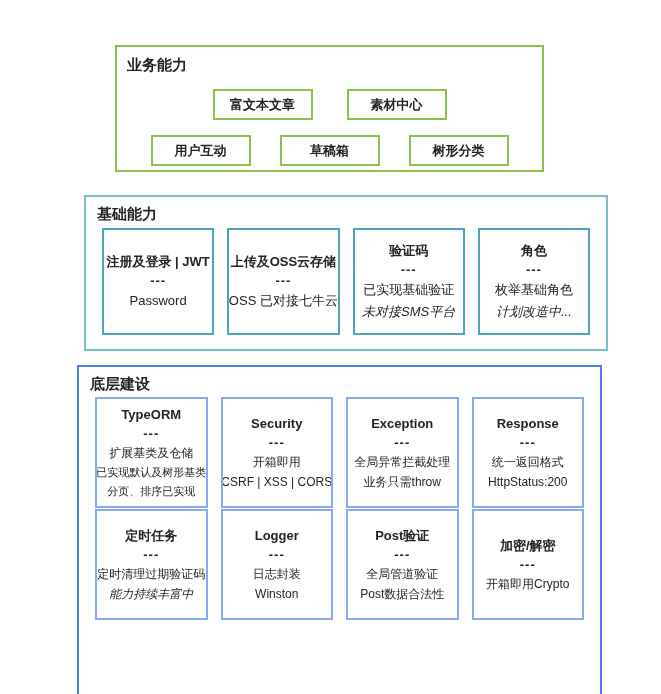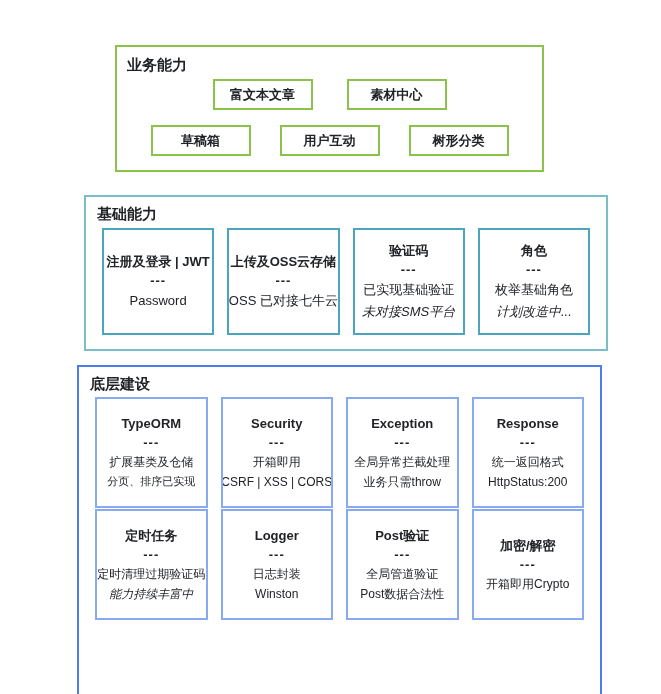--- a/index.html
+++ b/index.html
@@ -13,21 +13,21 @@
 
   .sec-label { font-size:15px; font-weight:700; color:#212327; }
 
   
   .box-business {
     position:absolute; left:115px; top:45px; width:429px; height:127px;
     border:2px solid #8BC34A; background:#fff;
   }
   .box-business .sec-label { padding:9px 0 0 10px; }
   .biz-row { display:flex; justify-content:center; }
-  .biz-row1 { margin-top:4px; gap:34px;align-items:center; }
+  .biz-row1 { margin-top:14px; gap:34px;align-items:center; }
   .biz-row2 { margin-top:15px; gap:29px; }
   .gbtn {
     min-width:100px; height:31px; padding:0 14px;
     border:2px solid #8BC34A; background:#fff;
     display:flex; align-items:center; justify-content:center;
     font-size:13px; font-weight:700; white-space:nowrap;
   }
 
   
   .box-foundation {
@@ -70,22 +70,22 @@
 
 <div class="canvas">
 
   <section class="box-business">
     <div class="sec-label">业务能力</div>
     <div class="biz-row biz-row1">
       <div class="gbtn">富文本文章</div>
       <div class="gbtn">素材中心</div>
     </div>
     <div class="biz-row biz-row2">
+      <div class="gbtn">用户互动</div>
       <div class="gbtn">草稿箱</div>
-      <div class="gbtn">用户互动</div>
       <div class="gbtn">树形分类</div>
     </div>
   </section>
 
   <section class="box-foundation">
     <div class="sec-label">基础能力</div>
     <div class="teal-cards">
 
       <div class="card">
         <div class="title">注册及登录 | JWT</div>
@@ -117,20 +117,21 @@
   </section>
 
   <section class="box-infra">
     <div class="sec-label">底层建设</div>
     <div class="infra-cards">
 
       <div class="card">
         <div class="title">TypeORM</div>
         <div class="sep">---</div>
         <div class="line">扩展基类及仓储</div>
+        <div class="line small">已实现默认及树形基类</div>
         <div class="line small">分页、排序已实现</div>
       </div>
 
       <div class="card">
         <div class="title">Security</div>
         <div class="sep">---</div>
         <div class="line">开箱即用</div>
         <div class="line">CSRF | XSS | CORS</div>
       </div>
 

